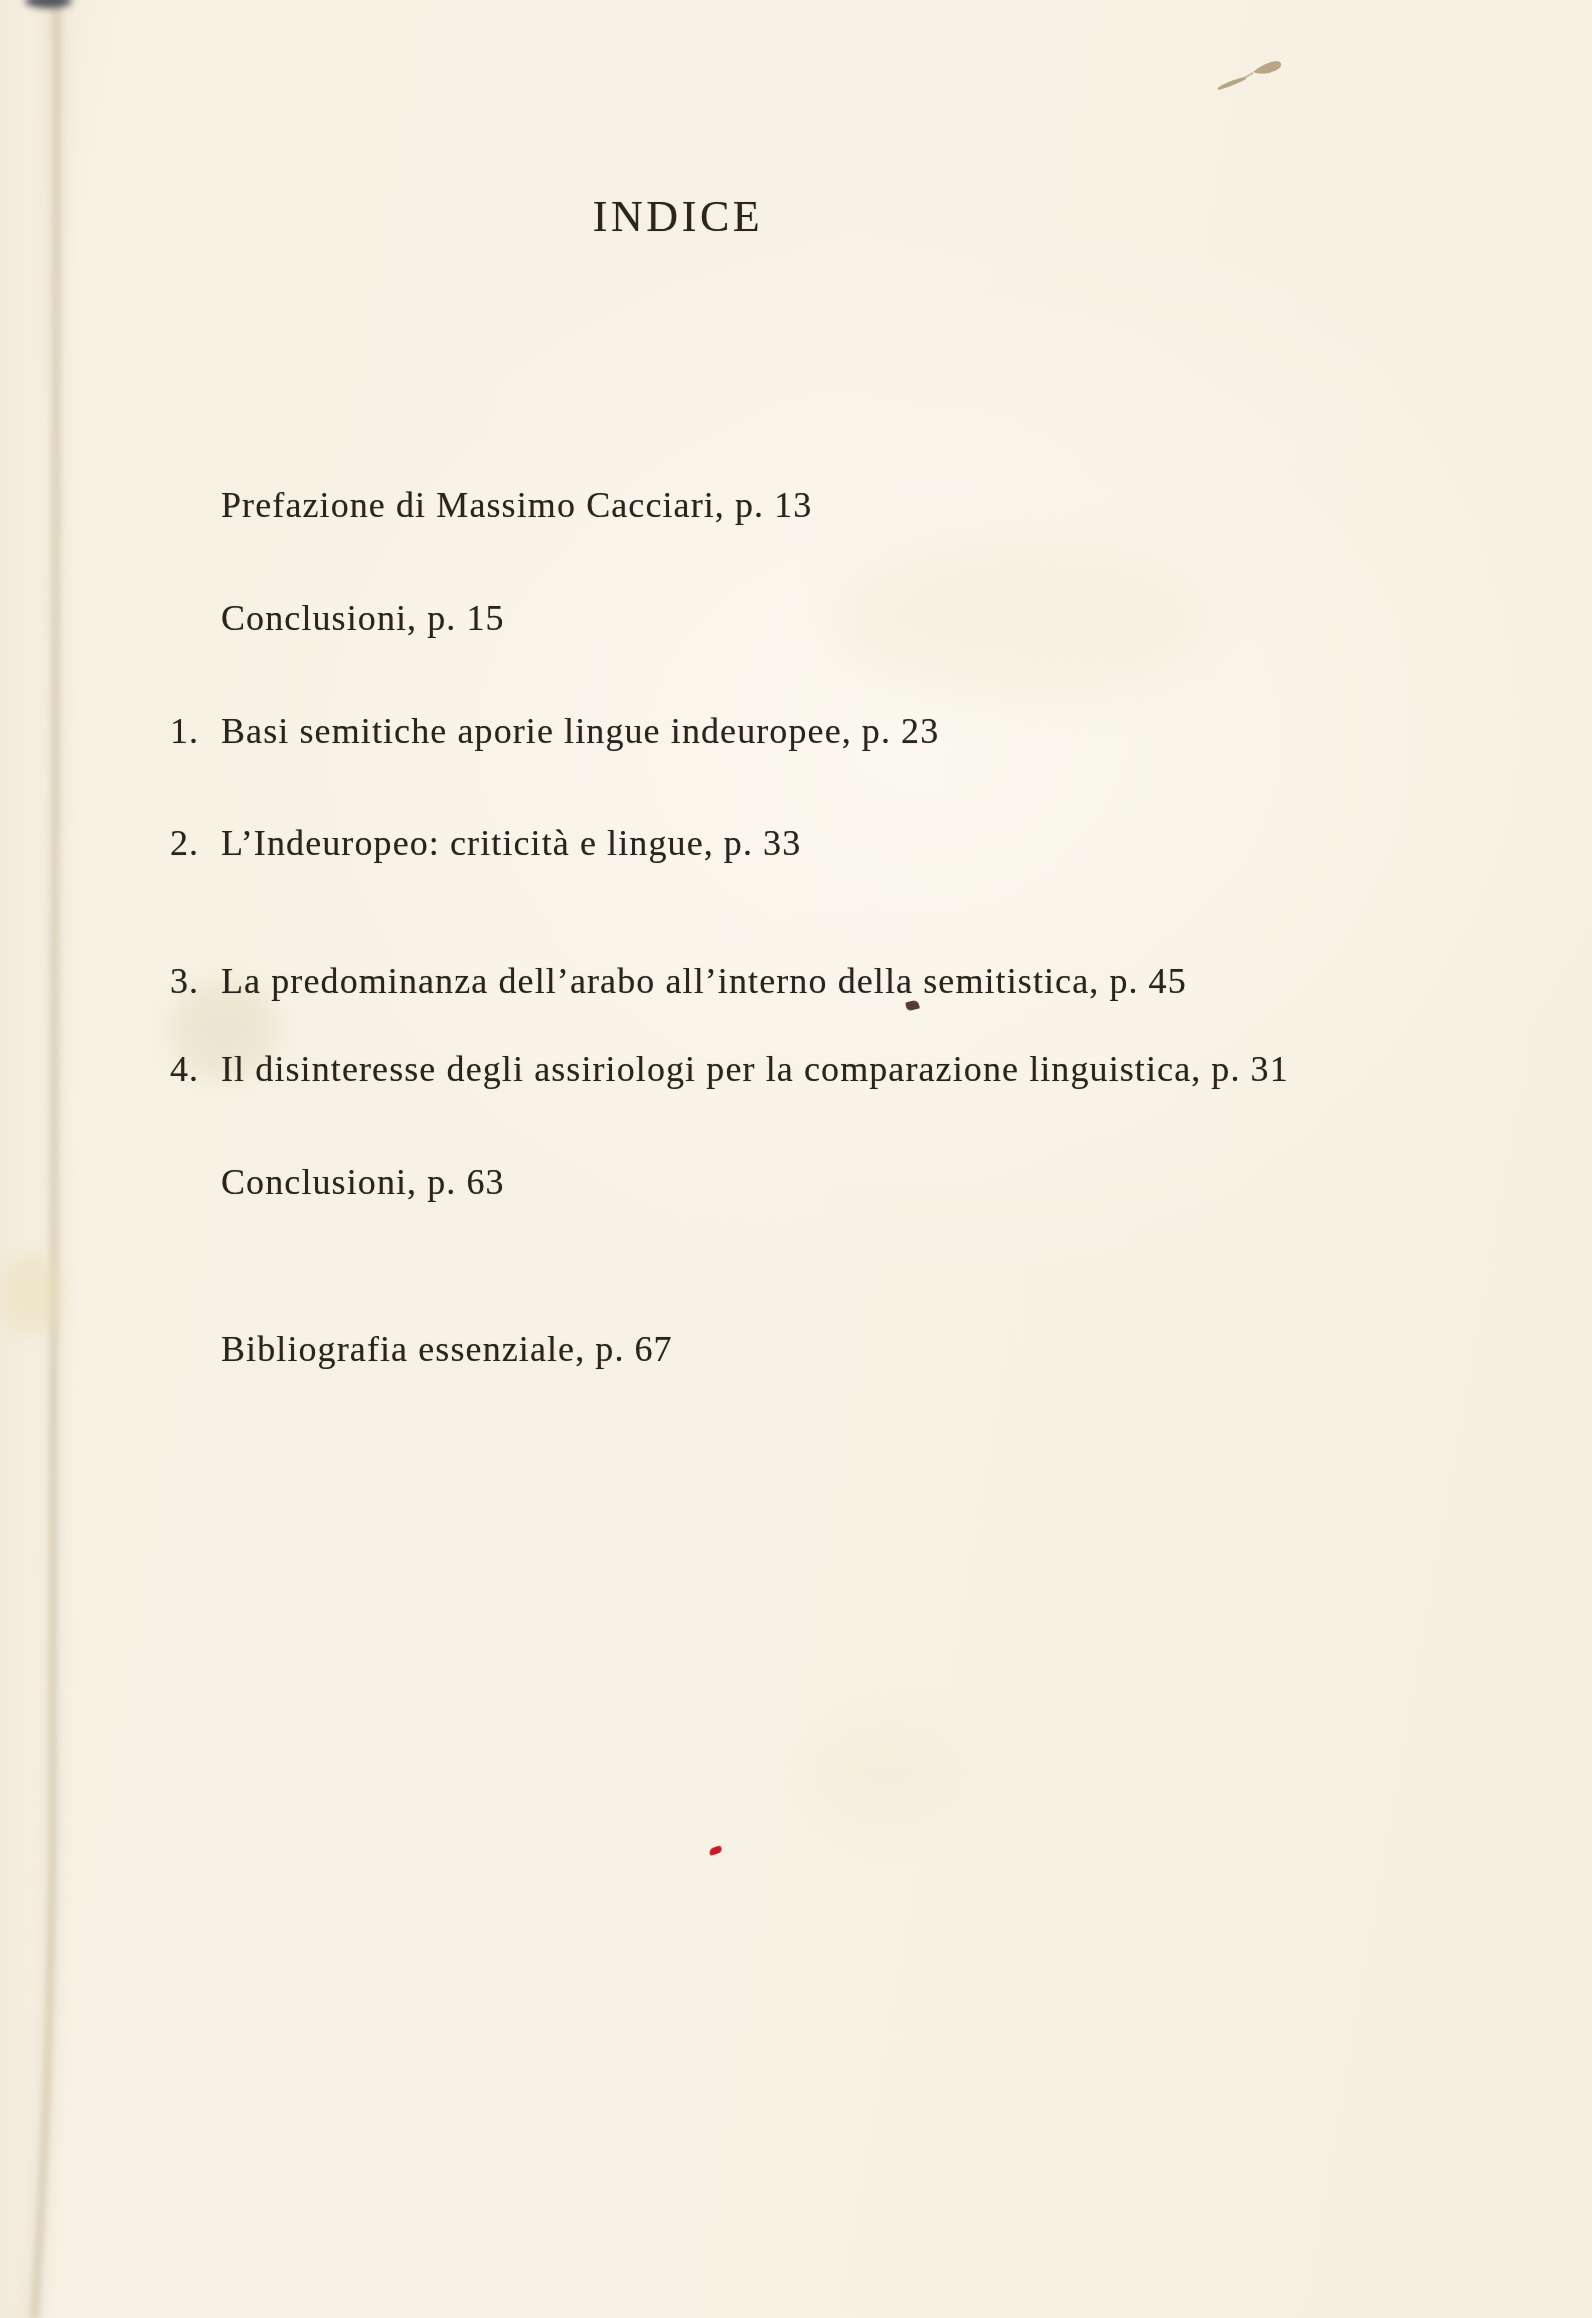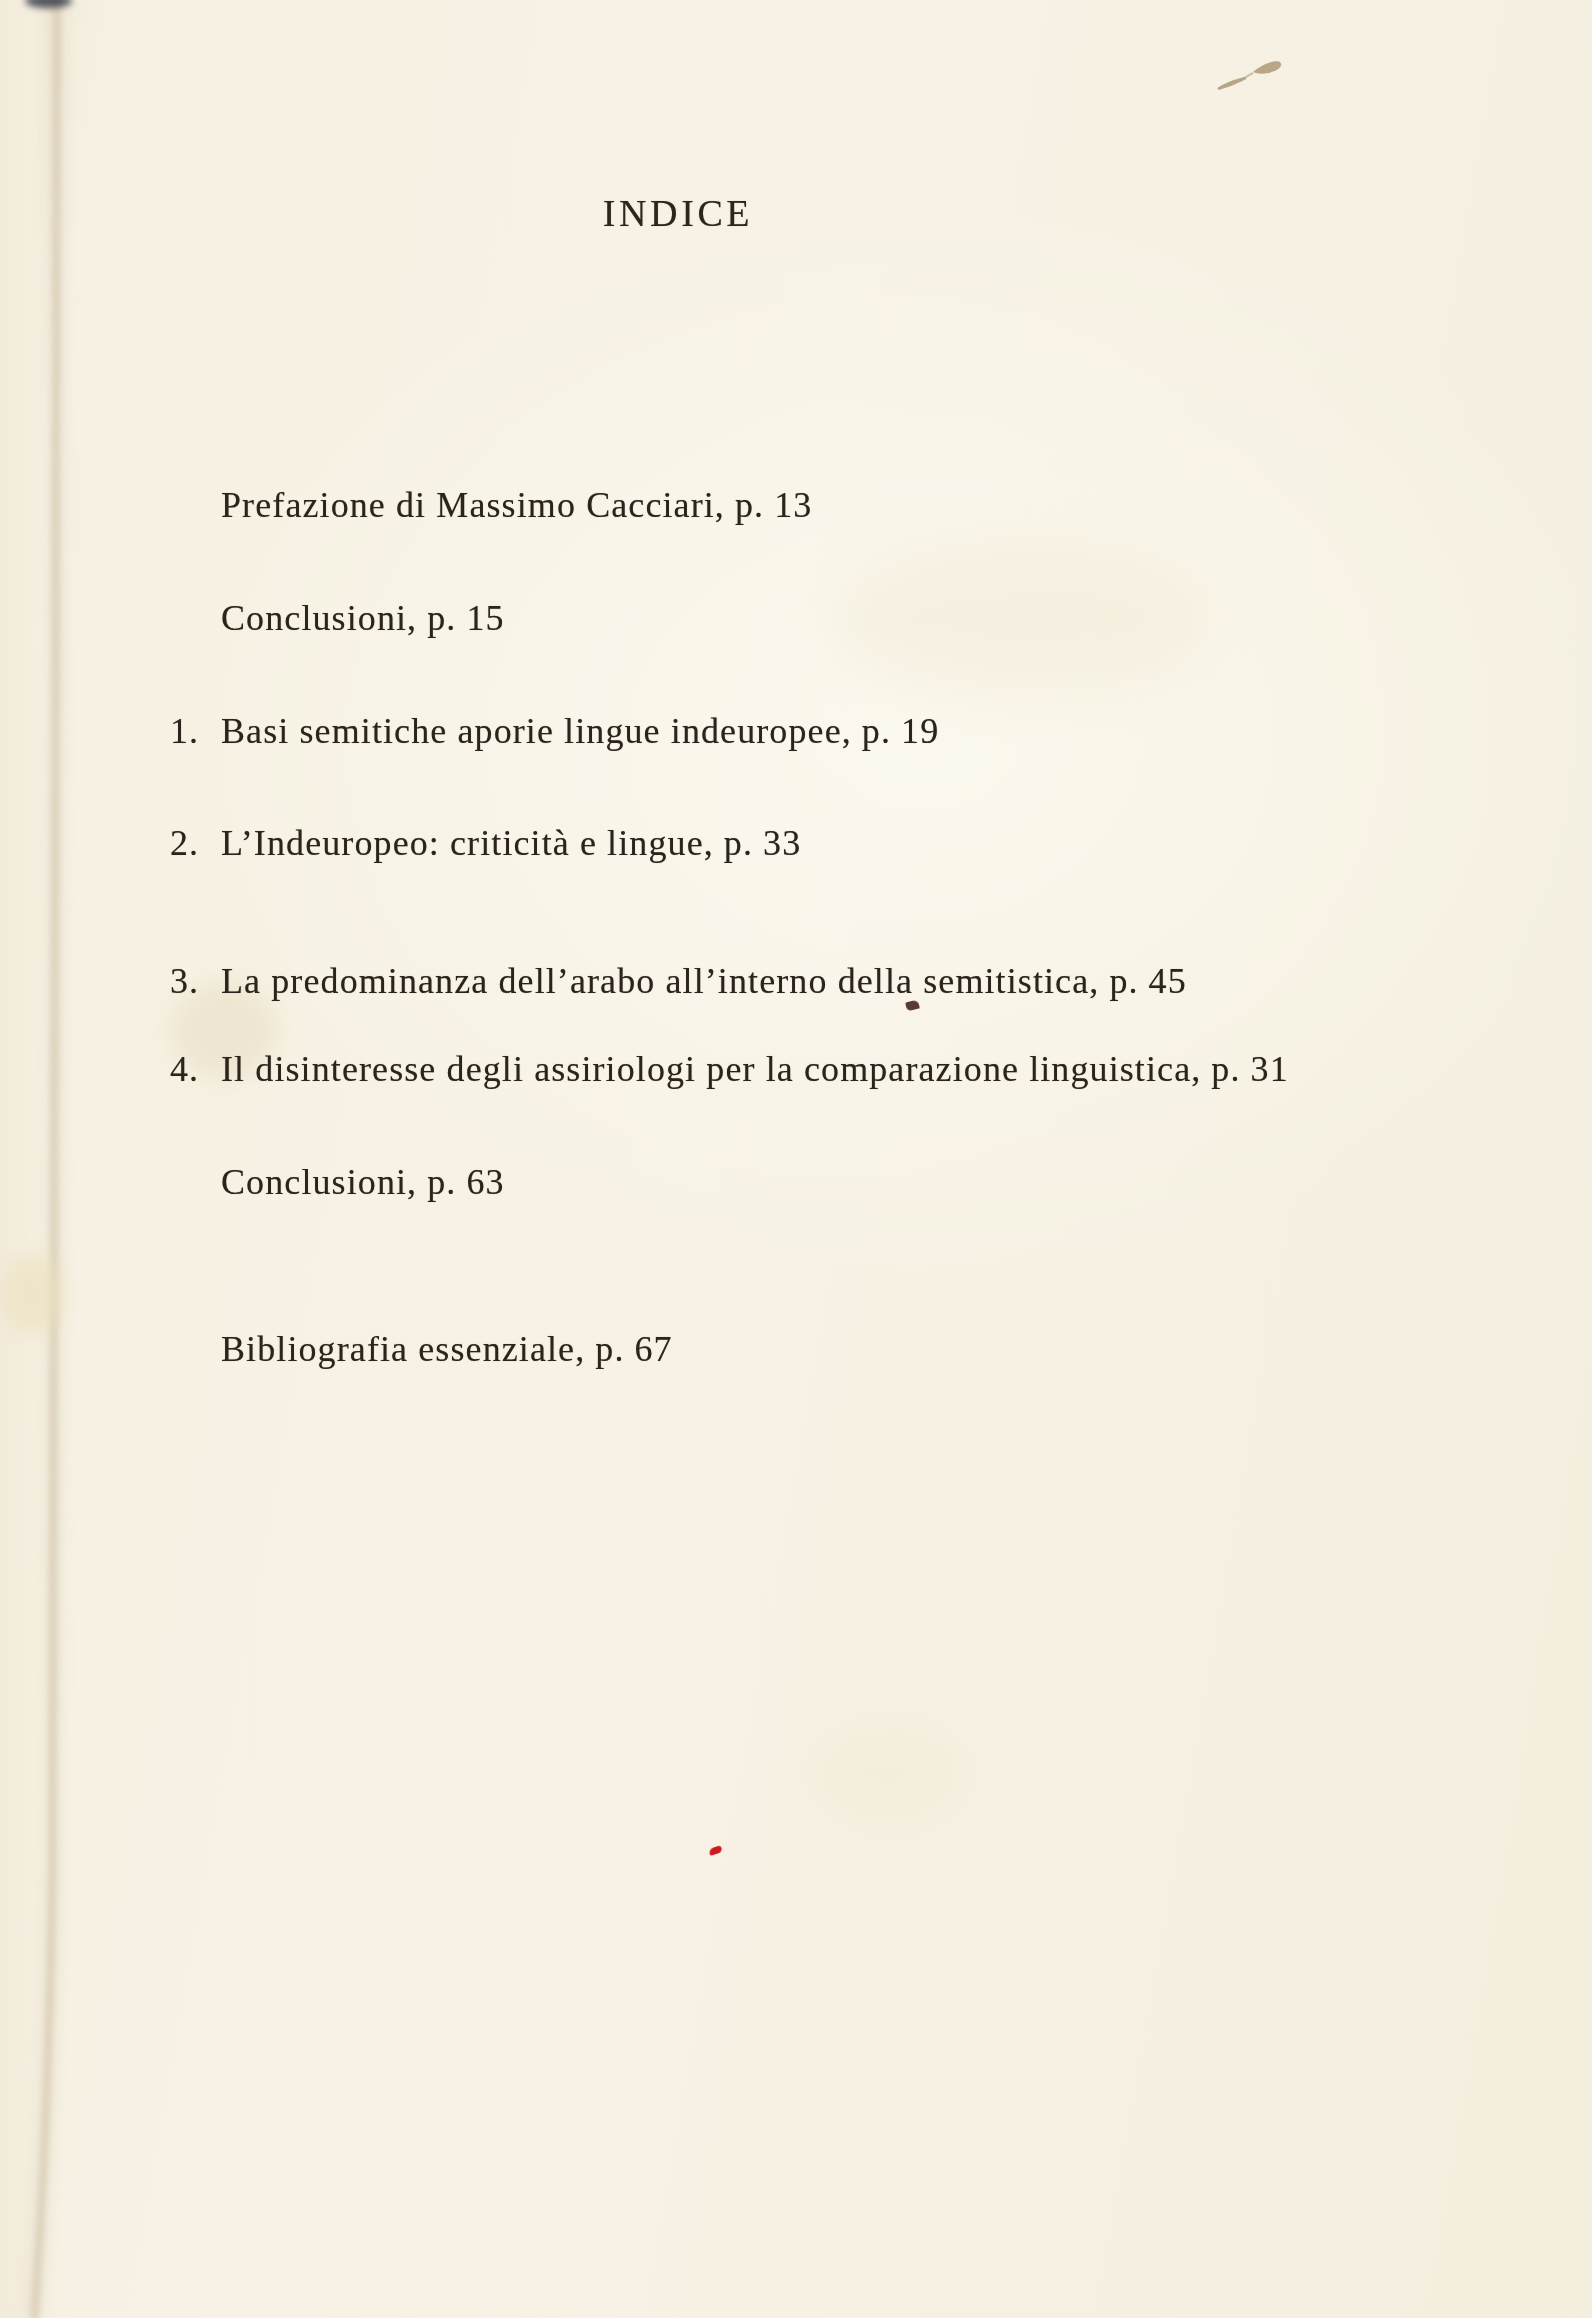--- a/index.html
+++ b/index.html
@@ -21,21 +21,21 @@
     position:absolute;left:0;top:0;width:47px;height:2319px;
     background:linear-gradient(90deg, #f2ebdb 0%, #f4eedf 60%, rgba(244,238,223,0) 100%);
   }
   .corner-smudge{
     position:absolute;left:25px;top:-6.3px;width:47px;height:14.3px;
     background:#41454e;border-radius:50%;filter:blur(3.6px);opacity:.9;
   }
   
   .doc-title{
     position:absolute;top:191px;left:0;width:1356px;
-    text-align:center;font-size:38px;letter-spacing:3.6px;
+    text-align:center;font-size:44px;letter-spacing:3.6px;
     color:#2c251c;text-shadow:0 0 0.9px rgba(44,37,28,.45);
   }
   
   .toc-line{
     position:absolute;white-space:nowrap;
     font-size:36px;letter-spacing:1.1px;color:#2b241c;
     text-shadow:0 0 0.9px rgba(43,36,28,.4);
   }
   .toc-line.has-num{left:170px;}
   .toc-line.no-num{left:221px;}
@@ -86,21 +86,21 @@
 <div class="stain stain-d"></div>
 <div class="speck-dark"></div>
 <div class="speck-red"></div>
 
 <div class="doc-title">INDICE</div>
 
 <div class="toc-line no-num" style="top:484px"><span>Prefazione di Massimo Cacciari</span><span>,</span><span class="toc-abbrev">p.</span><span class="toc-page">13</span></div>
 
 <div class="toc-line no-num" style="top:597px"><span>Conclusioni</span><span>,</span><span class="toc-abbrev">p.</span><span class="toc-page">15</span></div>
 
-<div class="toc-line has-num" style="top:710px"><span class="toc-num">1.</span><span>Basi semitiche aporie lingue indeuropee</span><span>,</span><span class="toc-abbrev">p.</span><span class="toc-page">19</span></div>
+<div class="toc-line has-num" style="top:710px"><span class="toc-num">1.</span><span>Basi semitiche aporie lingue indeuropee</span><span>,</span><span class="toc-abbrev">p.</span><span class="toc-page">23</span></div>
 
 <div class="toc-line has-num" style="top:822px"><span class="toc-num">2.</span><span>L’Indeuropeo: criticità e lingue</span><span>,</span><span class="toc-abbrev">p.</span><span class="toc-page">33</span></div>
 
 <div class="toc-line has-num" style="top:960px"><span class="toc-num">3.</span><span>La predominanza dell’arabo all’interno della semitistica</span><span>,</span><span class="toc-abbrev">p.</span><span class="toc-page">45</span></div>
 
 <div class="toc-line has-num" style="top:1048px"><span class="toc-num">4.</span><span>Il disinteresse degli assiriologi per la comparazione linguistica</span><span>,</span><span class="toc-abbrev">p.</span><span class="toc-page">31</span></div>
 
 <div class="toc-line no-num" style="top:1161px"><span>Conclusioni</span><span>,</span><span class="toc-abbrev">p.</span><span class="toc-page">63</span></div>
 
 <div class="toc-line no-num" style="top:1328px"><span>Bibliografia essenziale</span><span>,</span><span class="toc-abbrev">p.</span><span class="toc-page">67</span></div>

